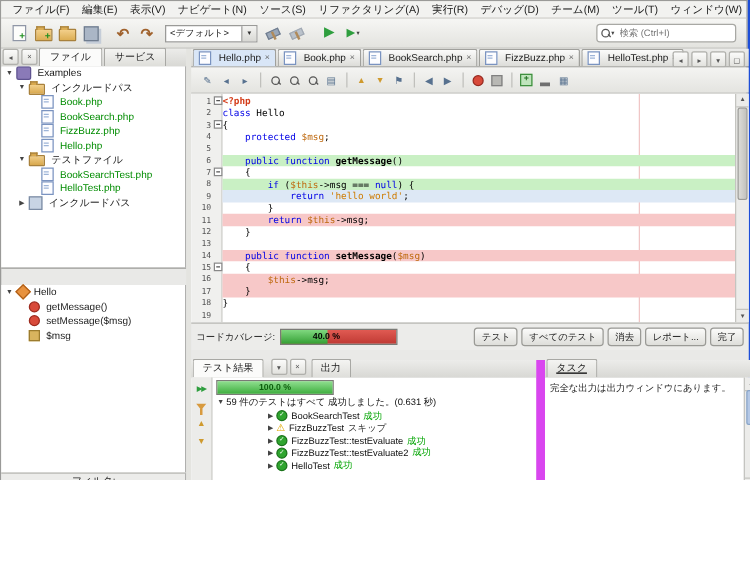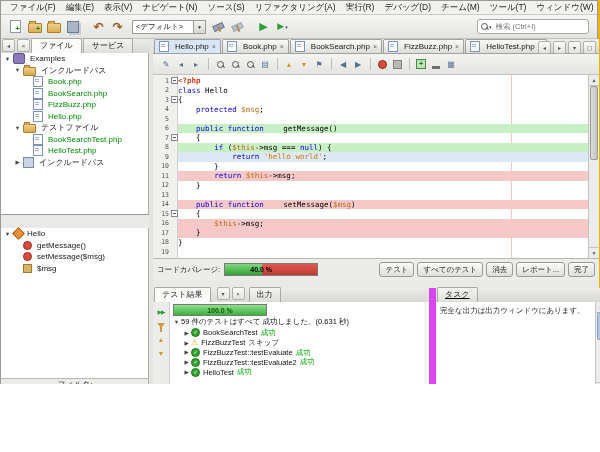--- a/index.html
+++ b/index.html
@@ -1,16 +1,16 @@
 <!DOCTYPE html>
 <html style="--cov-covered: #c9f0c4; --cov-uncovered: #f7c8c8; --cov-caret: #dde8f5;"><head>
 <meta charset="utf-8">
 <style>
   html,body{margin:0;padding:0;background:#ffffff;font-family:"Liberation Sans",sans-serif;}
-  .stage{position:relative;width:600px;height:384px;background:#eab308;overflow:hidden;}
+  .stage{position:relative;width:600px;height:384px;background:#1d4ed8;overflow:hidden;}
   .app{position:absolute;left:0;top:0;width:598px;height:408px;background:#e9e9e7;border:1px solid #9a9a98;box-sizing:border-box;}
 
   
   .menubar{position:absolute;left:0;top:0;width:100%;height:14px;background:#f2f2f0;border-bottom:1px solid #cccac6;display:flex;align-items:center;padding-left:4px;box-sizing:border-box;}
   .menuitem{font-size:8.5px;color:#1a1a1a;padding:0 5px;white-space:nowrap;cursor:default;}
 
   
   .maintoolbar{position:absolute;left:0;top:14px;width:100%;height:24px;background:linear-gradient(#f6f6f4,#e3e3df);border-bottom:1px solid #c2c2be;display:flex;align-items:center;padding-left:6px;box-sizing:border-box;}
   .tbicon{width:17px;height:17px;margin-right:2px;display:flex;align-items:center;justify-content:center;position:relative;border-radius:2px;}
   .tbsep{width:7px;height:17px;}
@@ -95,21 +95,21 @@
   .lnum{width:16px;flex:none;text-align:right;font-family:"DejaVu Sans Mono",monospace;font-size:6.5px;color:#555;padding-right:1px;}
   .lfold{width:8px;flex:none;display:flex;align-items:center;justify-content:center;}
   .foldbox{width:5px;height:5px;border:1px solid #888;background:#fff;position:relative;}
   .foldbox:after{content:"";position:absolute;left:1px;top:2px;width:3px;height:1px;background:#555;}
   .ctext{flex:1;font-family:"DejaVu Sans Mono",monospace;font-size:7.5px;line-height:9.5px;white-space:pre;color:#000;height:100%;display:flex;align-items:center;}
   .cline.covered .ctext{background:var(--cov-covered);}
   .cline.uncovered .ctext{background:var(--cov-uncovered);}
   .cline.caret .ctext{background:var(--cov-caret);}
   .tk-kw{color:#0000e6;}
   .tk-tag{color:#d43d1a;font-weight:bold;}
-  .tk-fn{font-weight:normal;color:#000;margin-left:15px;}
+  .tk-fn{font-weight:bold;color:#000;}
   .tk-var{color:#bf6a10;}
   .tk-str{color:#ce7b00;}
   .vscroll{position:absolute;right:0;top:0;width:11px;height:100%;background:#ececea;border-left:1px solid #c4c4c0;box-sizing:border-box;}
   .sbtn{height:10px;border-bottom:1px solid #c4c4c0;font-size:5px;color:#555;display:flex;align-items:center;justify-content:center;}
   .sbtn.bottom{position:absolute;bottom:0;left:0;right:0;border-top:1px solid #c4c4c0;border-bottom:none;}
   .sthumb{position:absolute;left:1px;right:1px;top:11px;height:72px;background:linear-gradient(90deg,#dcdcd8,#c2c2be);border:1px solid #9a9a96;border-radius:2px;}
 
   
   .ecov{position:absolute;left:0;top:219px;width:100%;height:22px;background:#ececea;border-top:1px solid #b8b8b4;display:flex;align-items:center;padding:0 4px;box-sizing:border-box;}
   .ecov .lbl{font-size:7.5px;color:#222;margin-right:4px;white-space:nowrap;}
@@ -133,21 +133,21 @@
   .rtool{width:12px;height:12px;display:flex;align-items:center;justify-content:center;margin-bottom:2px;}
   .rerun{font-size:6px;color:#2e9e3e;letter-spacing:-1px;}
   .funnel{width:0;height:0;border-left:4px solid transparent;border-right:4px solid transparent;border-top:5px solid #d89a3e;position:relative;}
   .funnel:after{content:"";position:absolute;left:-1px;top:-1px;width:2px;height:5px;background:#d89a3e;}
   .restree{flex:1;position:relative;overflow:hidden;}
   .tprog{position:absolute;left:3px;top:2px;width:92px;height:10px;border:1px solid #7a7a76;background:#e8e8e4;}
   .tprogfill{position:absolute;left:0;top:0;bottom:0;background:linear-gradient(#8fdf8f,#3fae3f);}
   .tprogtxt{position:absolute;inset:0;display:flex;align-items:center;justify-content:center;font-size:7px;font-weight:bold;color:#0b5c0b;}
   .tsummary{position:absolute;left:2px;top:15px;display:flex;align-items:center;white-space:nowrap;}
   .tsummary .txt{font-size:7.5px;color:#111;}
-  .titems{position:absolute;left:0;top:26px;right:16px;}
+  .titems{position:absolute;left:0;top:26px;right:16px;padding-left:30px;}
   .titem{display:flex;align-items:center;height:9.8px;padding-left:12px;white-space:nowrap;}
   .titem .name{font-size:7.5px;color:#111;margin:0 3px;}
   .titem .st{font-size:7.5px;}
   .st.pass{color:#00a400;}
   .st.skip{color:#333;}
   .passico{width:7px;height:7px;border-radius:50%;background:#2fa52f;border:1px solid #1c741c;color:#fff;font-size:5px;line-height:7px;text-align:center;flex:none;}
   .warnico{color:#e0a800;font-size:8px;line-height:8px;flex:none;}
   .taskcontent{position:absolute;left:0;top:14px;right:0;bottom:0;background:#fff;}
   .taskmsg{position:absolute;left:4px;top:4px;right:14px;font-size:7.5px;color:#222;}
   .tscroll{position:absolute;right:0;top:0;bottom:0;width:10px;background:#ececea;border-left:1px solid #c4c4c0;}

